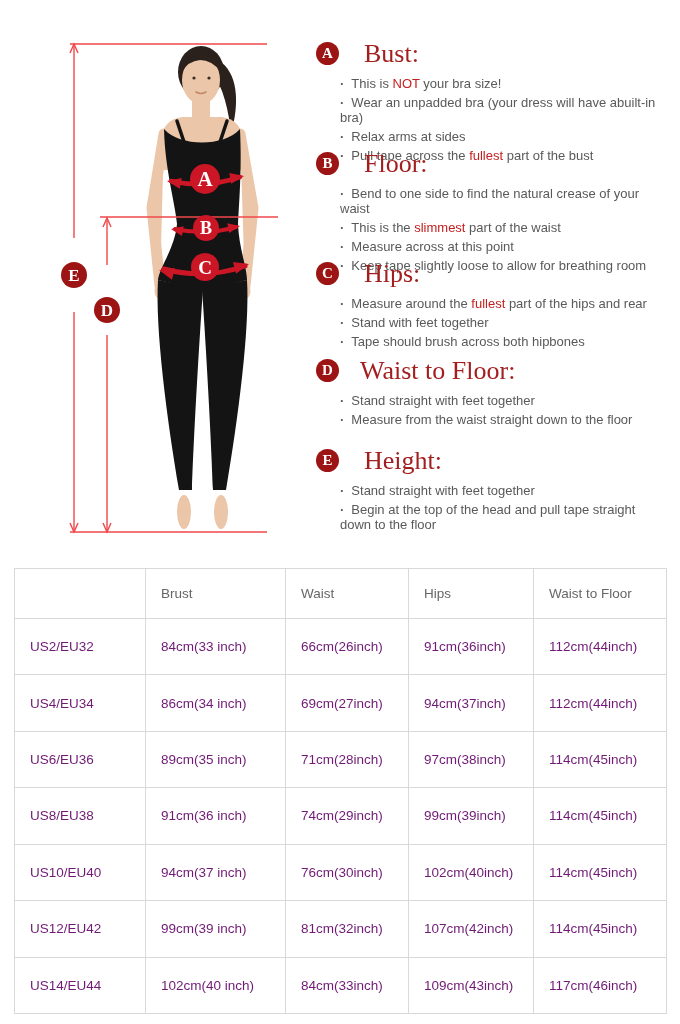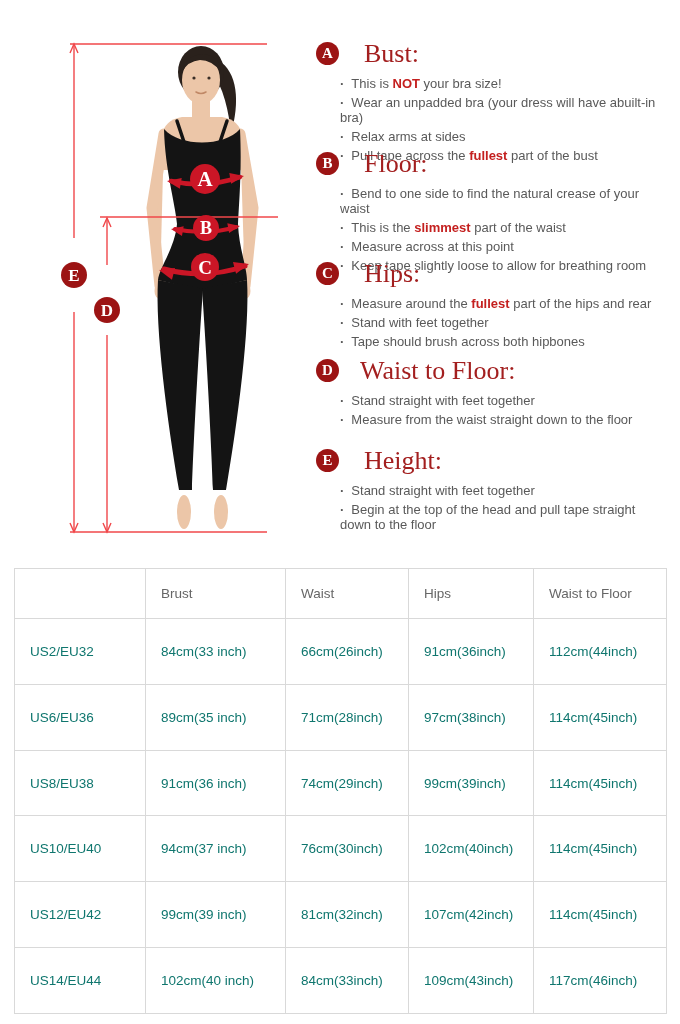--- a/index.html
+++ b/index.html
@@ -20,30 +20,30 @@
   .sec-a{top:40px}.sec-b{top:150px}.sec-c{top:260px}.sec-d{top:357px}.sec-e{top:447px}
   .sec-head{display:flex;align-items:center;gap:9px;}
   .sec-d .sec-title{margin-left:12px;text-align:right;}
   .badge{width:23px;height:23px;border-radius:50%;background:var(--badge-red);color:#fff;
          font:bold 15px/23px "Liberation Serif",serif;text-align:center;flex:0 0 auto;}
   .sec-title{font:26px/1.05 "Liberation Serif",serif;color:var(--title-red);margin-left:16px;}
   .bullets{margin:9px 0 0 24px;list-style:none;}
   .bullet{font:13px/15px "Liberation Sans",sans-serif;color:var(--text-gray);
           margin-bottom:4px;max-width:324px;}
   .bullet::before{content:"·";margin-right:7px;font-weight:bold;color:var(--text-gray);}
-  .hl{color:var(--highlight-red);font-weight:bold;}
+  .hl{color:var(--highlight-red);font-weight:normal;}
 
   
   table.size-table{position:absolute;left:14px;top:568px;width:652px;height:446px;
     border-collapse:collapse;table-layout:fixed;}
   .size-table th,.size-table td{border:1px solid var(--table-border);text-align:left;
     padding-left:15px;vertical-align:middle;font-weight:normal;
     font:13.5px "Liberation Sans",sans-serif;}
   .size-table th{color:#666;height:50px;}
-  .size-table td{color:#0f766e;height:56px;}
+  .size-table td{color:#701a75;height:56px;}
 
   
   .mline{stroke:var(--line-red);stroke-width:1.4;fill:none;}
   .shaft{stroke:var(--arrow-red);fill:none;stroke-linecap:round;}
   .tip{fill:var(--arrow-red);}
   .bcircle{fill:var(--arrow-red);}
   .axcircle{fill:var(--badge-red);}
   .cletter{fill:#fff;font-family:"Liberation Serif",serif;font-weight:bold;text-anchor:middle;}
   .skin{fill:#ecc6a8;}
   .cloth{fill:#141414;}
@@ -200,20 +200,27 @@
       </thead>
     <tbody id="tbody">
         <tr>
           <td>US2/EU32</td>
           <td>84cm(33 inch)</td>
           <td>66cm(26inch)</td>
           <td>91cm(36inch)</td>
           <td>112cm(44inch)</td>
         </tr>
         <tr>
+          <td>US4/EU34</td>
+          <td>86cm(34 inch)</td>
+          <td>69cm(27inch)</td>
+          <td>94cm(37inch)</td>
+          <td>112cm(44inch)</td>
+        </tr>
+        <tr>
           <td>US6/EU36</td>
           <td>89cm(35 inch)</td>
           <td>71cm(28inch)</td>
           <td>97cm(38inch)</td>
           <td>114cm(45inch)</td>
         </tr>
         <tr>
           <td>US8/EU38</td>
           <td>91cm(36 inch)</td>
           <td>74cm(29inch)</td>

